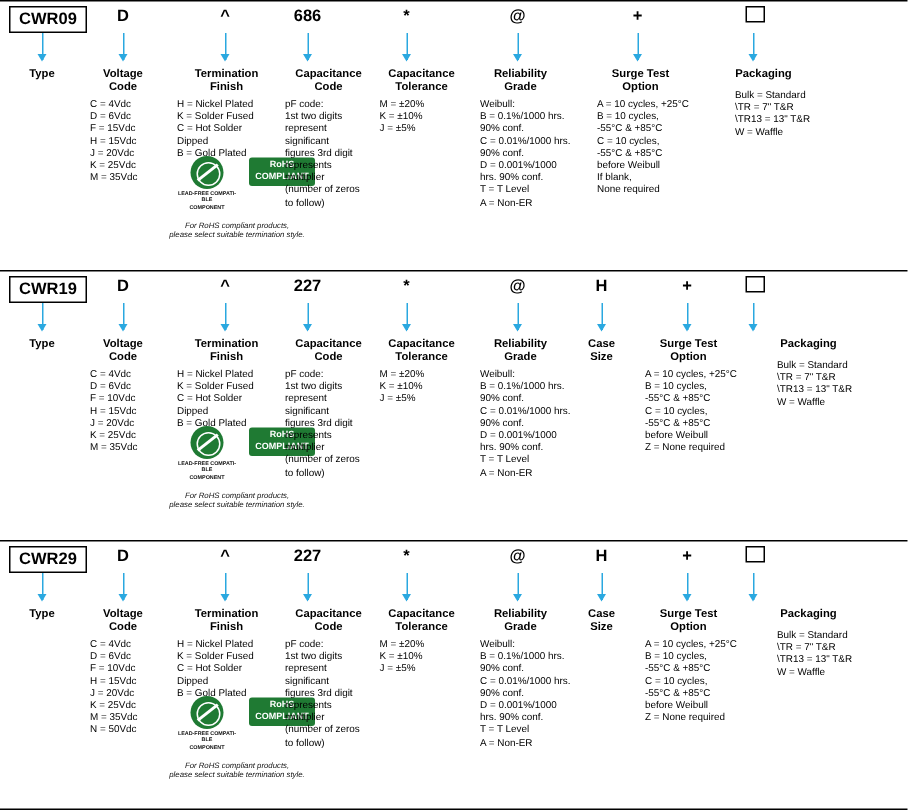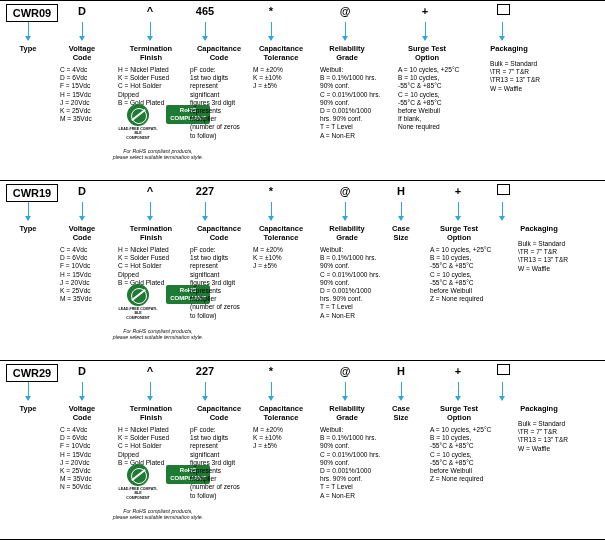--- a/index.html
+++ b/index.html
@@ -161,21 +161,21 @@
 </style>
 </head>
 <body>
 
 <div class="sheet" id="sheet">
     <div class="block" style="position: absolute; left: 0px; top: 0px;">
       <div class="hr" style="top: 0px;"></div>
       <div class="code boxed" style="left: 6px; top: 4px; width: 44px;">CWR09</div>
       <div class="code" style="left: 74px; top: 4px; width: 16px;">D</div>
       <div class="code" style="left: 142px; top: 4px; width: 16px;">^</div>
-      <div class="code" style="left: 190px; top: 4px; width: 30px;">465</div>
+      <div class="code" style="left: 190px; top: 4px; width: 30px;">686</div>
       <div class="code" style="left: 263px; top: 4px; width: 16px;">*</div>
       <div class="code" style="left: 337px; top: 4px; width: 16px;">@</div>
       <div class="code" style="left: 417px; top: 4px; width: 16px;">+</div>
       <div class="code sq" style="left: 497px; top: 4px; width: 11px;"></div>
       <div class="arrow" style="left: 28px; top: 22px; height: 18px;"></div>
       <div class="col-title" style="left: 10px; top: 44px; width: 36px;">Type</div>
       <div class="col-body" style="left: 10px; top: 60px; width: 40px;"></div>
       <div class="arrow" style="left: 82px; top: 22px; height: 18px;"></div>
       <div class="col-title" style="left: 58px; top: 44px; width: 48px;">Voltage
 Code</div>

